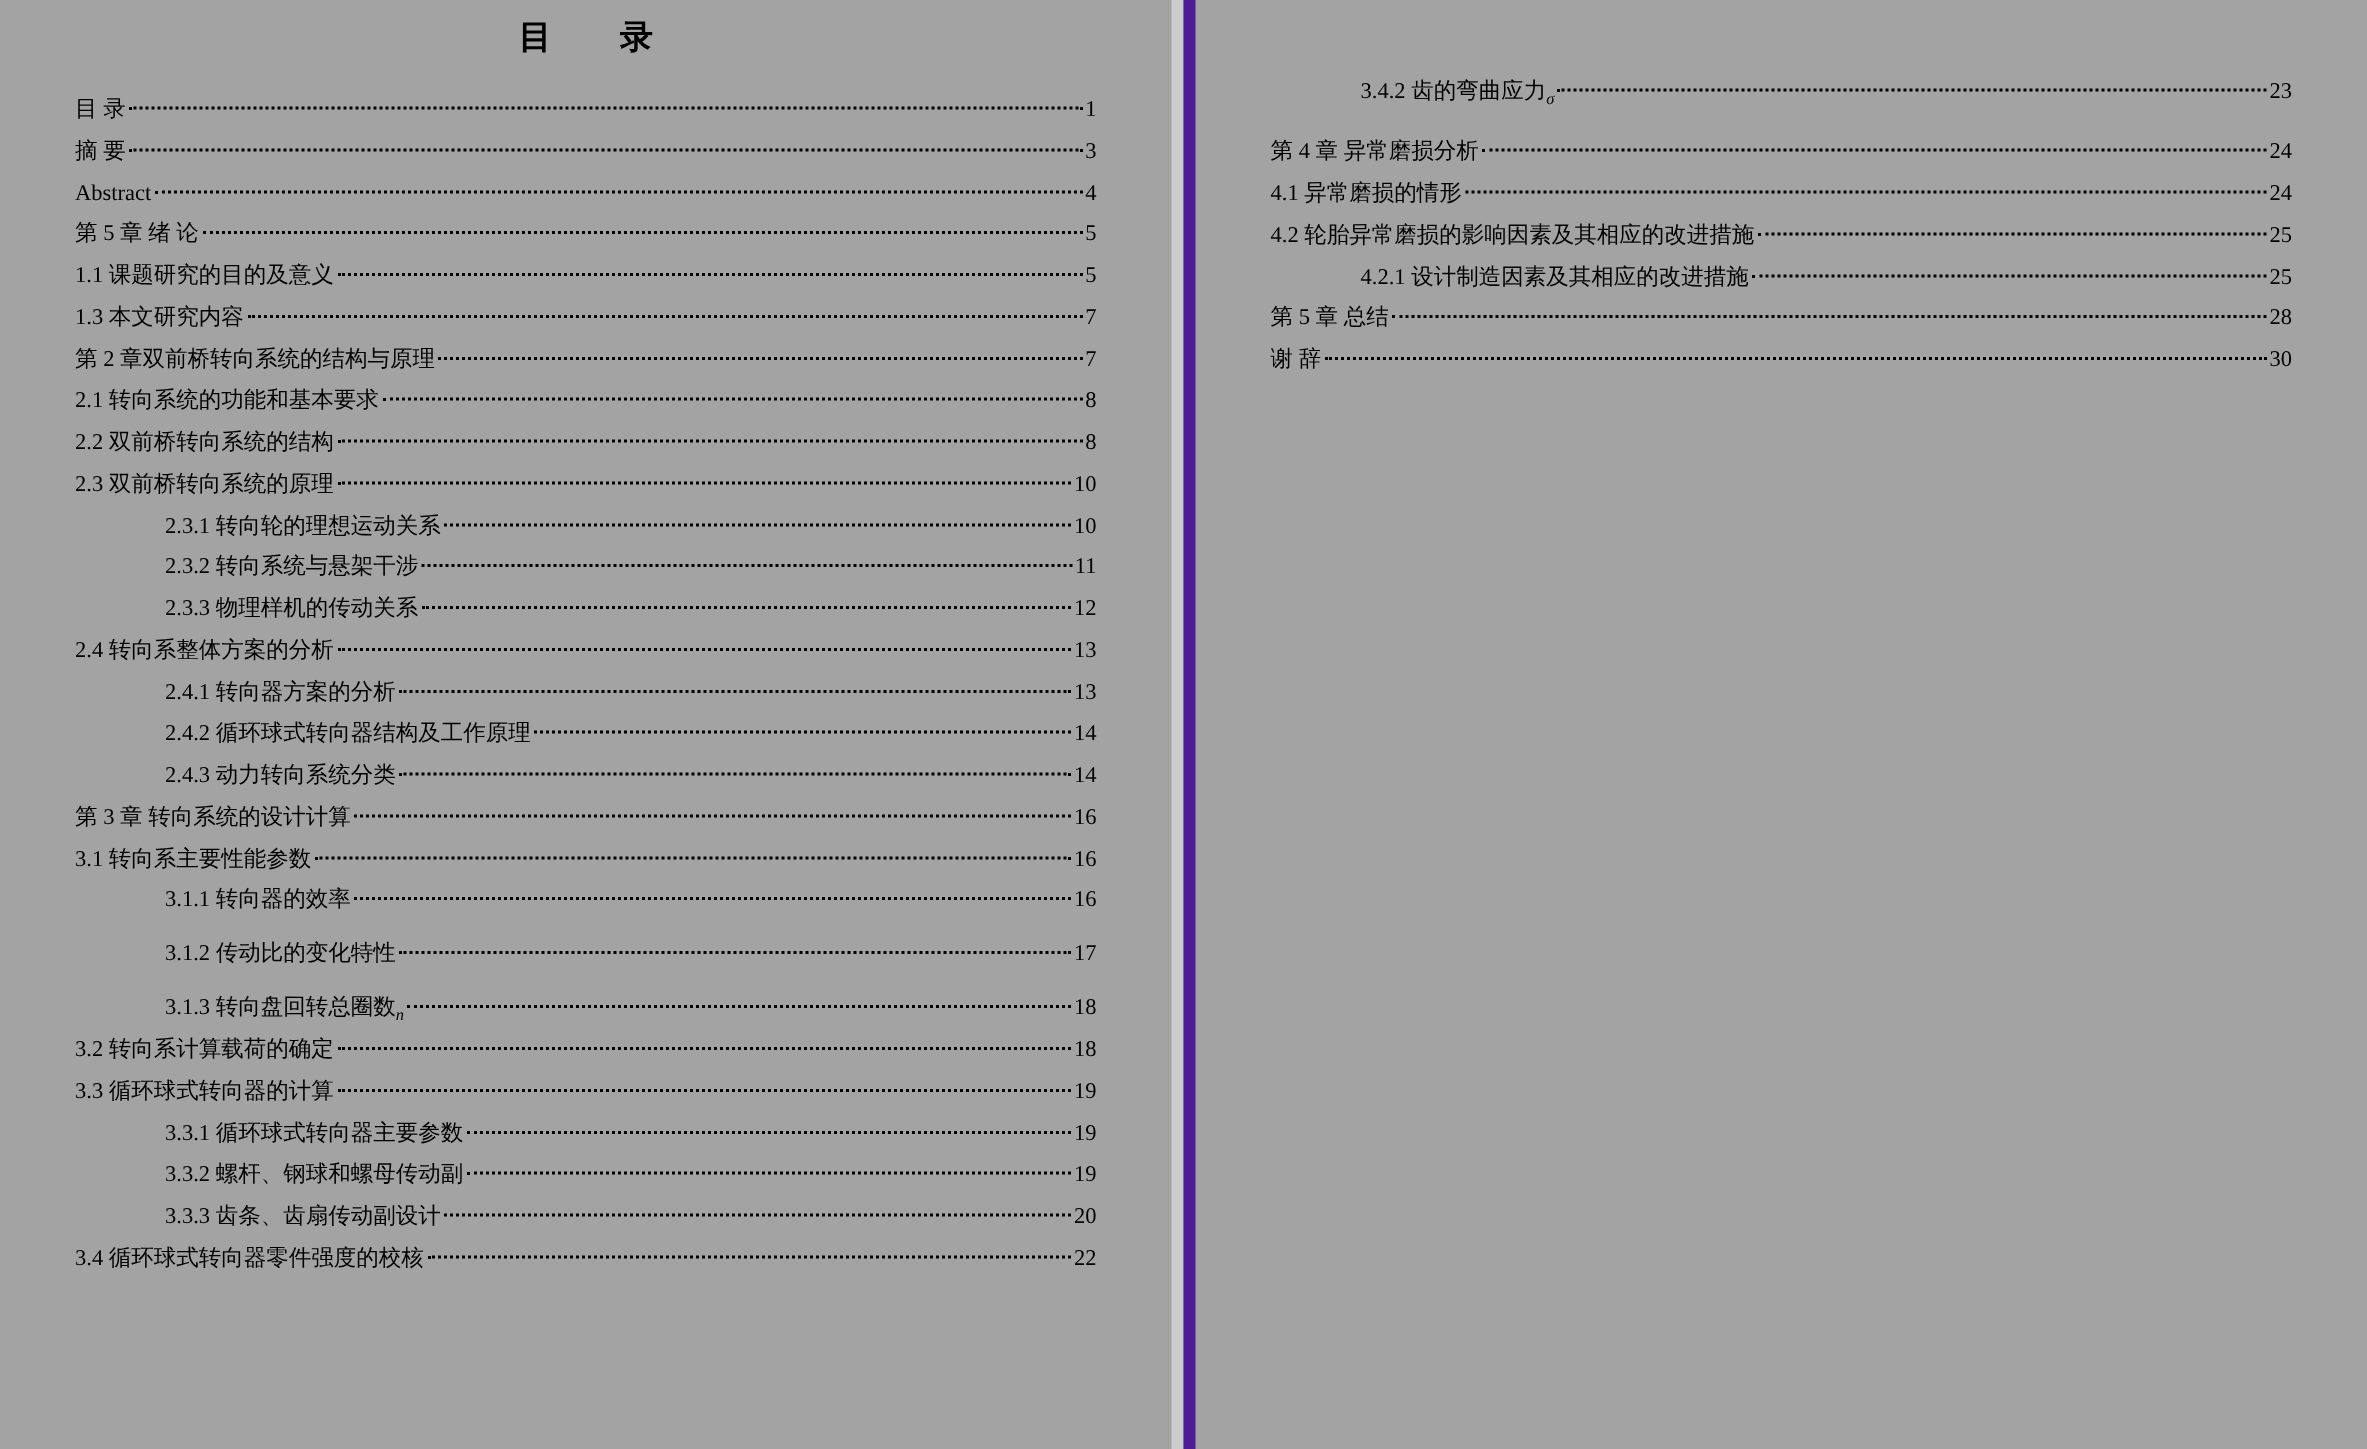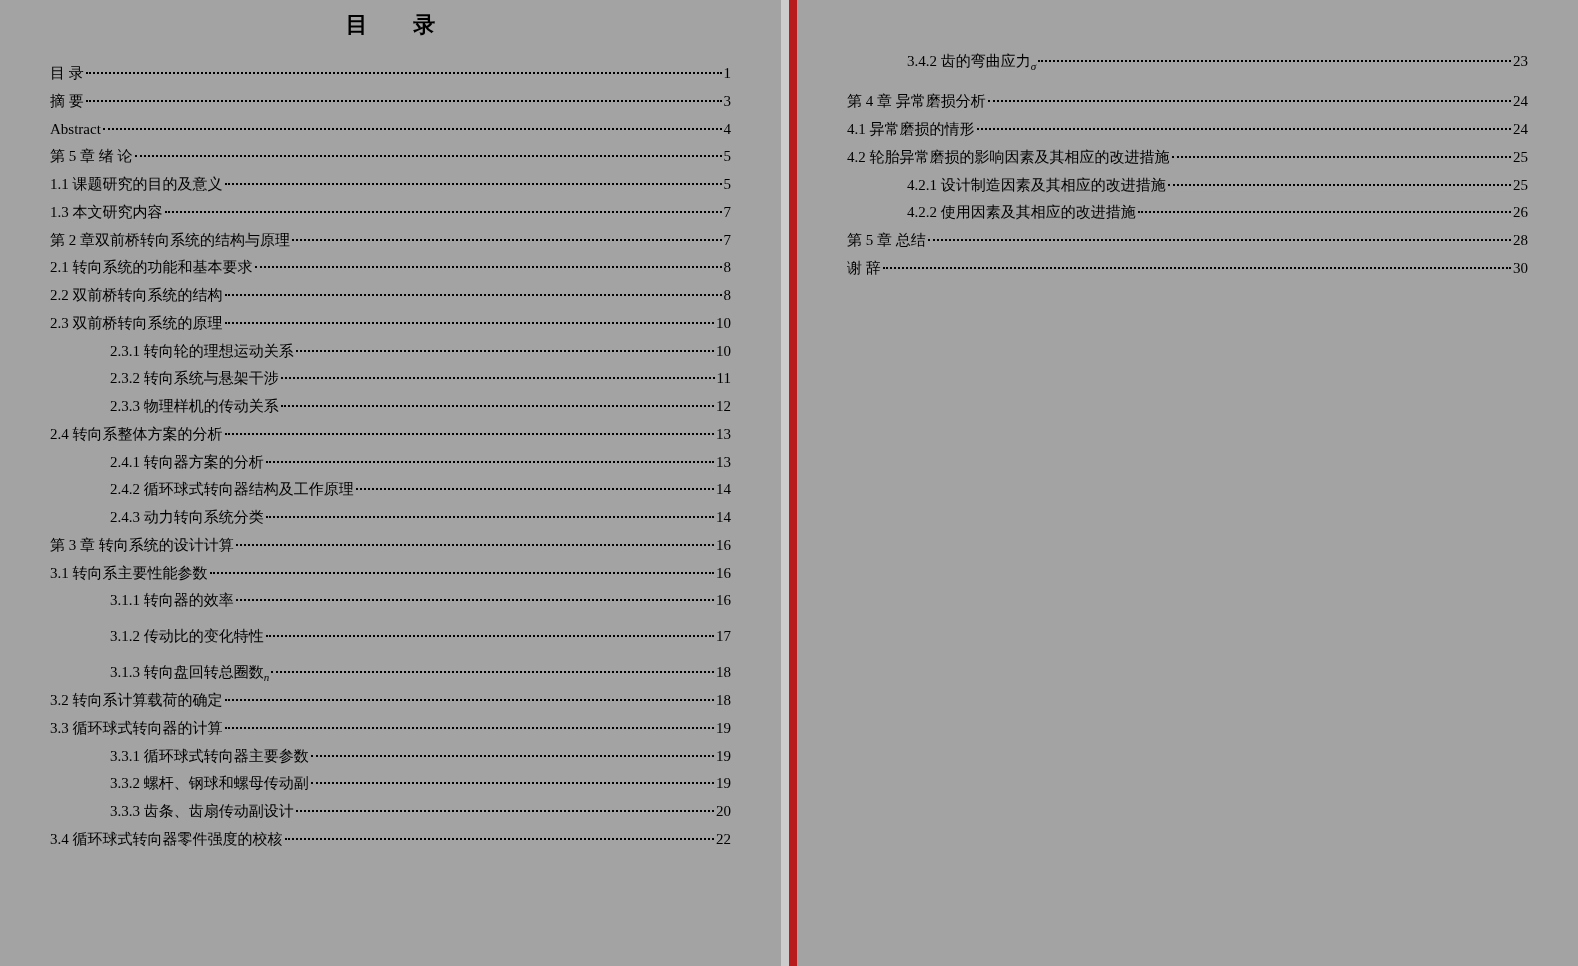--- a/index.html
+++ b/index.html
@@ -22,21 +22,21 @@
       background: #a3a3a3;
       width: 50%;
       height: 100%;
       padding: 10px 50px 20px 50px;
       position: relative;
     }
     .page-left {
       border-right: 8px solid #ccc;
     }
     .page-right {
-      border-left: 8px solid #b91c1c;
+      border-left: 8px solid #4c1d95;
     }
     .toc-title {
       text-align: center;
       font-size: 22px;
       font-weight: bold;
       letter-spacing: 20px;
       margin-bottom: 20px;
       padding-left: 20px;
     }
     .toc-entry {
@@ -245,25 +245,20 @@
       <div class="toc-entry level-1">
         <span class="toc-label">4.2 轮胎异常磨损的影响因素及其相应的改进措施</span>
         <span class="toc-dots"></span>
         <span class="toc-page">25</span>
       </div>
       <div class="toc-entry level-2">
         <span class="toc-label">4.2.1 设计制造因素及其相应的改进措施</span>
         <span class="toc-dots"></span>
         <span class="toc-page">25</span>
       </div>
-      <div class="toc-entry level-2">
-        <span class="toc-label">4.2.2 使用因素及其相应的改进措施</span>
-        <span class="toc-dots"></span>
-        <span class="toc-page">26</span>
-      </div>
       <div class="toc-entry level-1">
         <span class="toc-label">第 5 章  总结</span>
         <span class="toc-dots"></span>
         <span class="toc-page">28</span>
       </div>
       <div class="toc-entry level-1">
         <span class="toc-label">谢  辞</span>
         <span class="toc-dots"></span>
         <span class="toc-page">30</span>
       </div>

